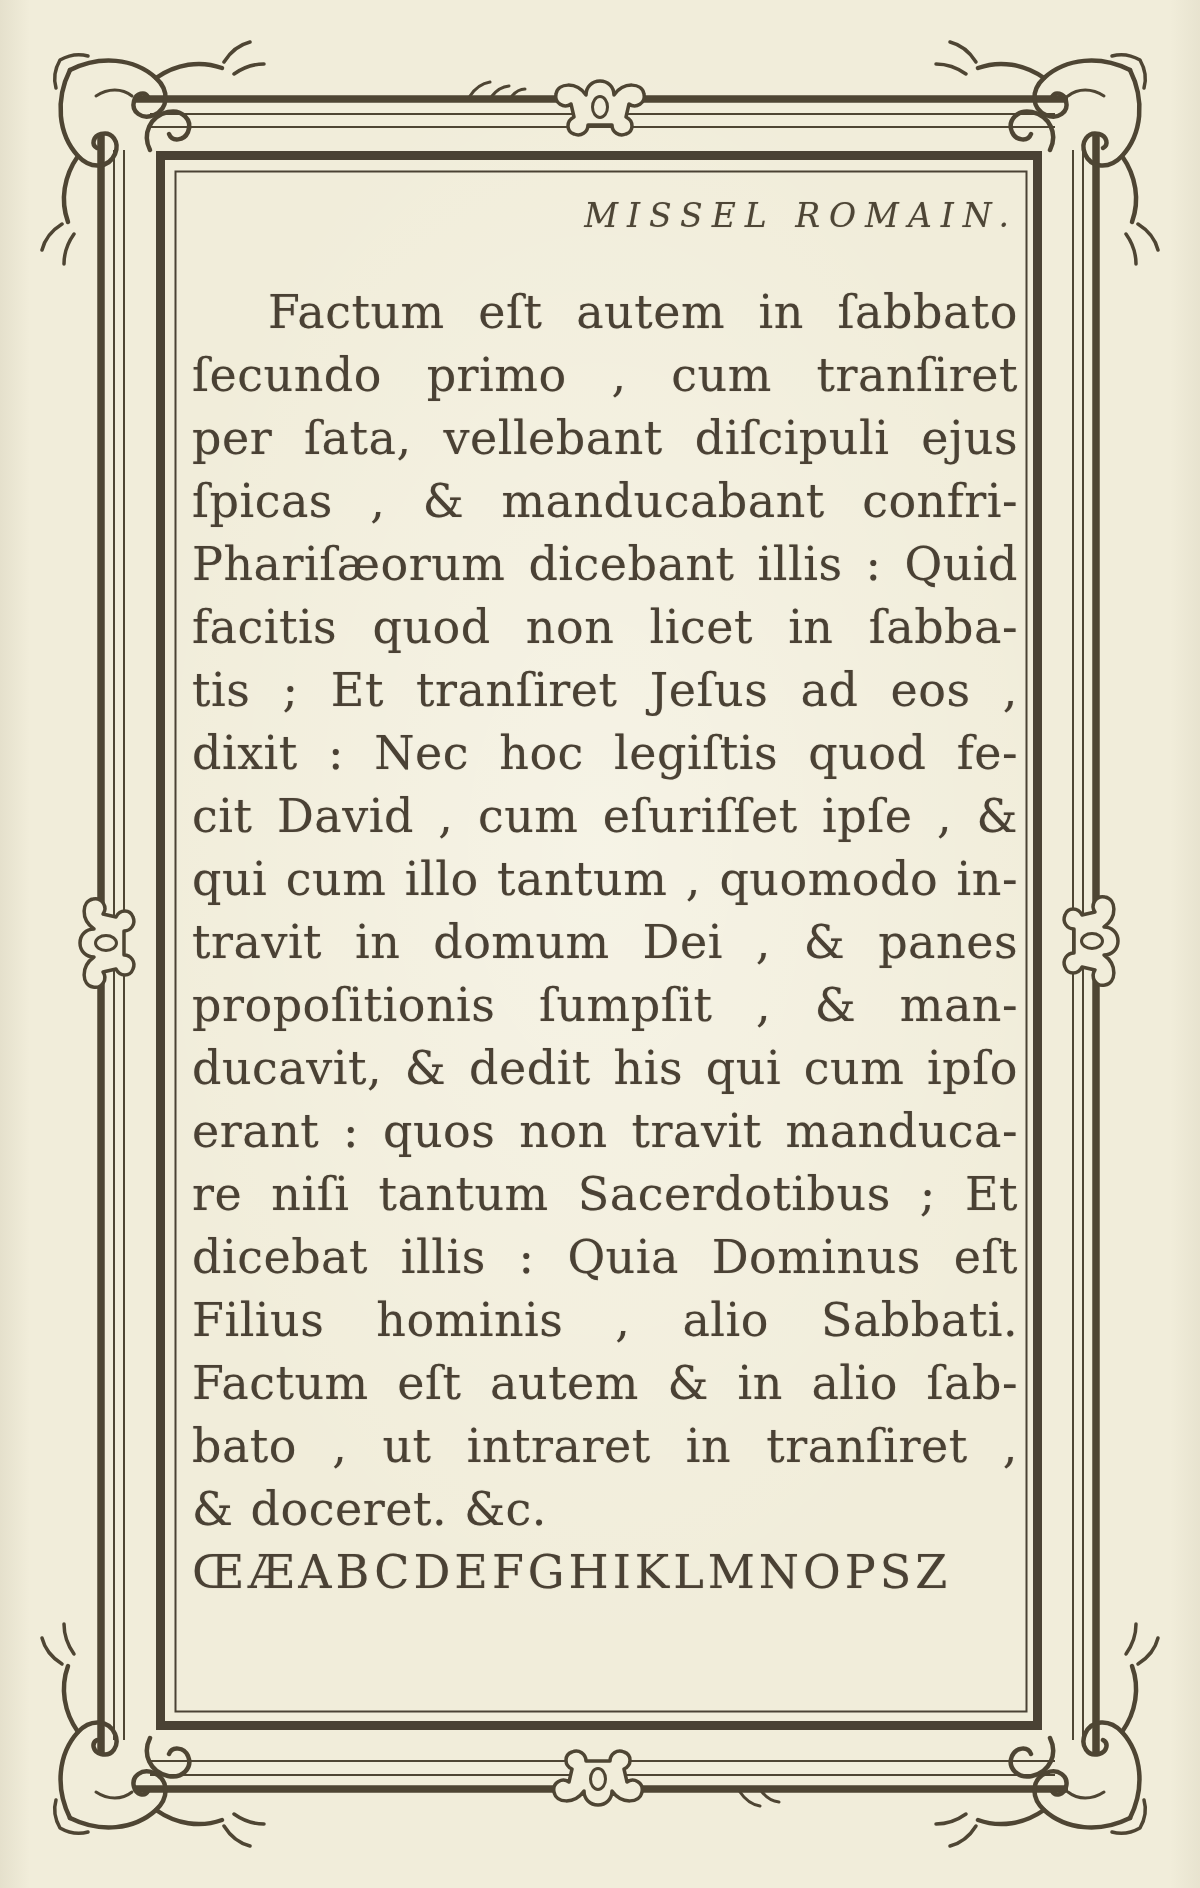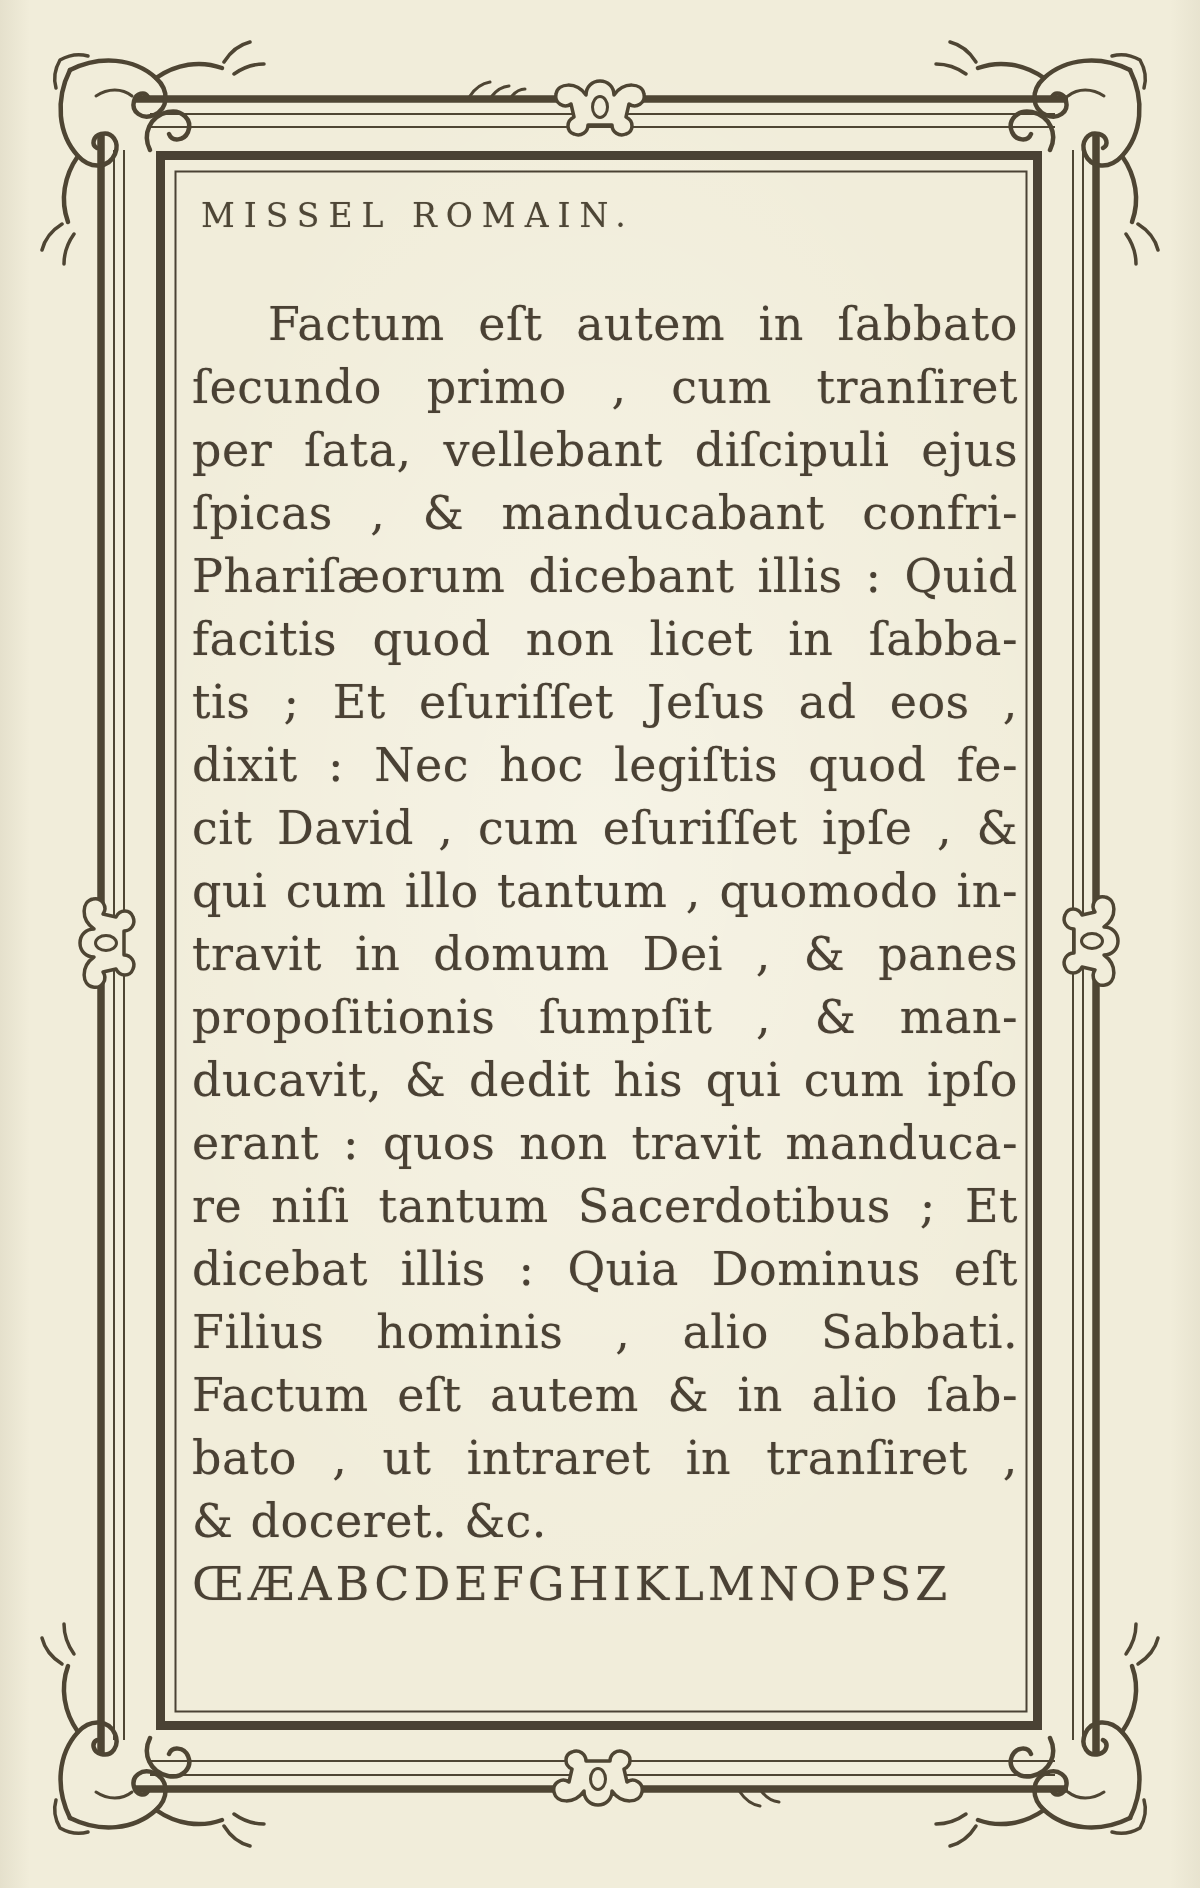--- a/index.html
+++ b/index.html
@@ -31,27 +31,28 @@
     top: 197px;
     width: 826px;
     color: #4a4134;
   }
   .title {
     margin: 0;
     font-size: 33px;
     font-weight: normal;
     line-height: 38px;
     letter-spacing: 9px;
-    text-align: left;
+    text-align: right;
     text-indent: 9px; 
     color: #4e4636;
     text-shadow: 0 0 1px rgba(74,65,52,0.35);
+    font-style: italic;
   }
   .body {
-    margin-top: 58px;
+    margin-top: 46px;
     font-size: 46px;
     line-height: 63px;
     letter-spacing: 0.5px;
     word-spacing: 2px;
     text-shadow: 0 0 1px rgba(74,65,52,0.4);
   }
   .line {
     text-align: justify;
     text-align-last: justify;
     text-justify: inter-word;
@@ -150,21 +151,21 @@
 
   <div class="textblock">
     <h1 class="title">MISSEL ROMAIN.</h1>
     <div class="body">
       <div class="line indent">Factum eſt autem in ſabbato</div>
       <div class="line">ſecundo primo , cum tranſiret</div>
       <div class="line">per ſata, vellebant diſcipuli ejus</div>
       <div class="line">ſpicas , &amp; manducabant confri-</div>
       <div class="line">Phariſæorum dicebant illis : Quid</div>
       <div class="line">facitis quod non licet in ſabba-</div>
-      <div class="line">tis ; Et eſuriſſet Jeſus ad eos ,</div>
+      <div class="line">tis ; Et tranſiret Jeſus ad eos ,</div>
       <div class="line">dixit : Nec hoc legiſtis quod fe-</div>
       <div class="line">cit David , cum eſuriſſet ipſe , &amp;</div>
       <div class="line">qui cum illo tantum , quomodo in-</div>
       <div class="line">travit in domum Dei , &amp; panes</div>
       <div class="line">propoſitionis ſumpſit , &amp; man-</div>
       <div class="line">ducavit, &amp; dedit his qui cum ipſo</div>
       <div class="line">erant : quos non travit manduca-</div>
       <div class="line">re niſi tantum Sacerdotibus ; Et</div>
       <div class="line">dicebat illis : Quia Dominus eſt</div>
       <div class="line">Filius hominis , alio Sabbati.</div>

